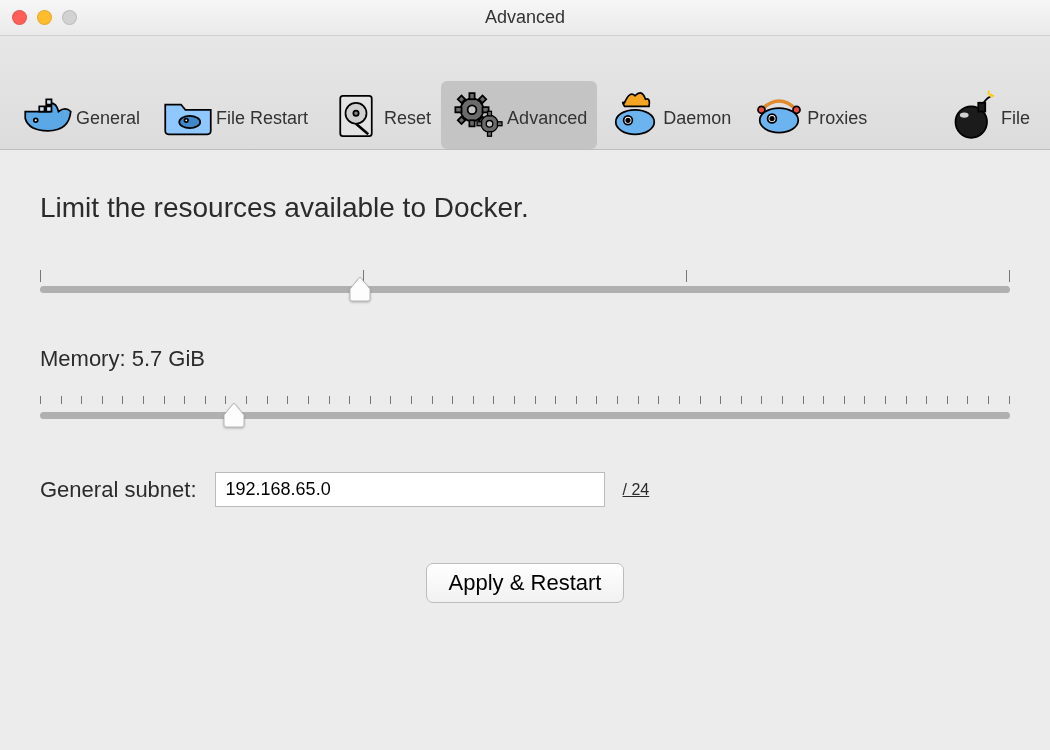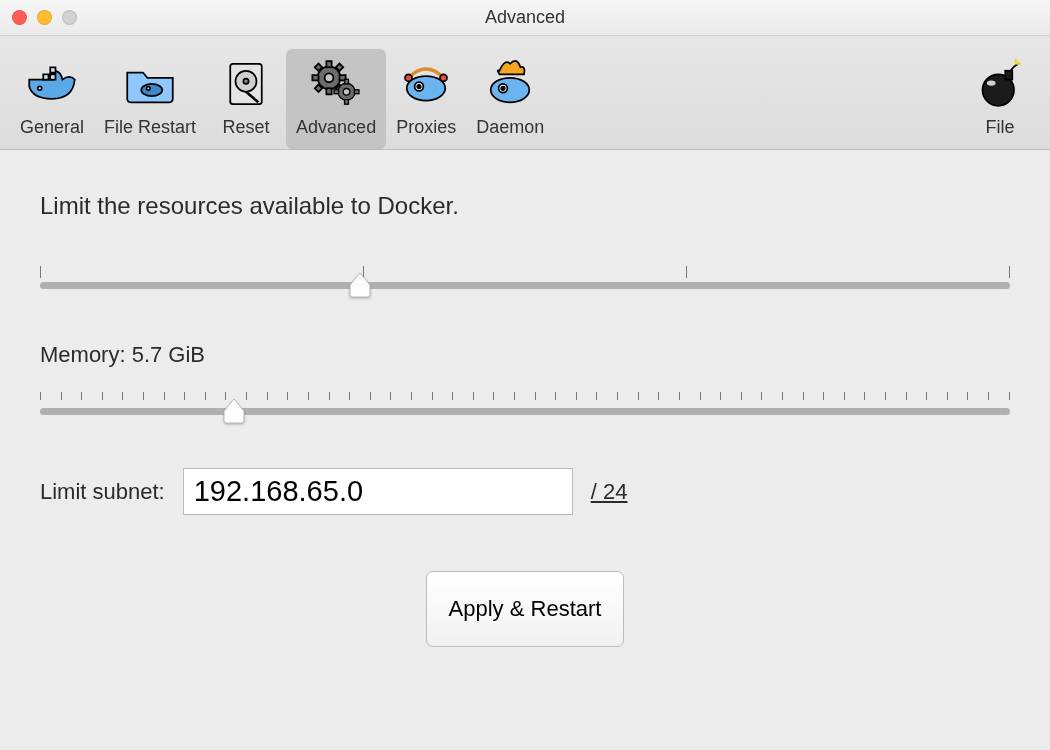--- a/index.html
+++ b/index.html
@@ -24,37 +24,37 @@
   
   .toolbar {
     display:flex; align-items:flex-end;
     background:linear-gradient(#e7e7e7,#dcdcdc);
     border-bottom:1px solid #bdbdbd;
     height:114px;
     padding:4px 10px 0 10px;
     gap:0;
   }
   .tool-item {
-    display:flex; flex-direction:column; align-items:center; justify-content:flex-end;
-    padding:6px 10px 11px 10px;
+    display:flex; flex-direction:row; align-items:center; justify-content:flex-end;
+    padding:6px 10px 0 10px;
     border-radius:6px;
     min-width:80px;
     cursor:default;
   }
   .tool-item.selected { background:#c4c4c4; }
   .tool-icon { width:56px; height:56px; display:flex; align-items:center; justify-content:center; margin-bottom:6px; }
   .tool-label { font-size:18px; color:#333; white-space:nowrap; }
   .toolbar-spacer { flex:1; }
 
   
   .content {
     padding:24px 40px;
     color:#2b2b2b;
   }
-  .heading { font-size:24px; margin:18px 0 36px 0; }
+  .heading { font-size:28px; margin:18px 0 36px 0; }
   .field-label { font-size:22px; margin-bottom:14px; }
   .slider-block { margin-bottom:46px; }
   .slider {
     position:relative; height:40px; margin-top:6px;
   }
   .slider-track {
     position:absolute; left:0; right:0; top:26px; height:7px;
     background:#b0b0b0; border-radius:4px;
   }
   .slider-ticks {
@@ -66,28 +66,28 @@
   }
   .slider-ticks.tall span { height:12px; }
   .slider-thumb {
     position:absolute; top:15px; width:24px; height:28px; margin-left:-12px;
   }
   .slider-thumb svg { width:100%; height:100%; filter:drop-shadow(0 1px 1px rgba(0,0,0,.25)); }
 
   .subnet-row { display:flex; align-items:center; gap:18px; margin-top:10px; }
   .subnet-label { font-size:22px; }
   .subnet-input {
-    font-size:29px; padding:6px 10px; width:390px;
+    font-size:18px; padding:6px 10px; width:390px;
     border:1px solid #bbb; background:#fff;
   }
-  .subnet-suffix { font-size:22px;text-decoration:underline; }
+  .subnet-suffix { font-size:16px;text-decoration:underline; }
 
   .apply-row { margin-top:56px; display:flex; justify-content:center; }
   .apply-btn {
-    font-size:22px; padding:24px 22px;
+    font-size:22px; padding:6px 22px;
     background:linear-gradient(#ffffff,#f1f1f1);
     border:1px solid #bcbcbc; border-radius:7px;
   }
 </style>
 </head>
 <body>
 
 <div class="titlebar">
   <div class="traffic-lights">
     <div class="tl red"></div>
@@ -168,44 +168,44 @@
         </g>
       </svg>
     </div>
     <div class="tool-label">Advanced</div>
   </div>
 
   <div class="tool-item">
     <div class="tool-icon">
       <svg viewBox="0 0 64 64">
         <g stroke="#000" stroke-width="2">
+          <path d="M20 18 q6 -14 12 -8 q8 -8 12 4 q6 -2 4 8 h-28 q-4 -6 0 -4z" fill="#f4a522"></path>
+          <ellipse cx="32" cy="40" rx="22" ry="14" fill="#6cb4ef"></ellipse>
+          <circle cx="24" cy="38" r="5" fill="#fff"></circle>
+            <circle cx="24" cy="38" r="2" fill="#000"></circle>
+        </g>
+      </svg>
+    </div>
+    <div class="tool-label">Daemon</div>
+  </div>
+
+  <div class="tool-item">
+    <div class="tool-icon">
+      <svg viewBox="0 0 64 64">
+        <g stroke="#000" stroke-width="2">
           <ellipse cx="32" cy="38" rx="22" ry="14" fill="#6cb4ef"></ellipse>
           <circle cx="24" cy="36" r="5" fill="#fff"></circle>
             <circle cx="24" cy="36" r="2" fill="#000"></circle>
           <path d="M12 26 q20 -20 40 0" fill="none" stroke="#e08a2e" stroke-width="4"></path>
           <circle cx="12" cy="26" r="4" fill="#e84c3d"></circle>
             <circle cx="52" cy="26" r="4" fill="#e84c3d"></circle>
         </g>
       </svg>
     </div>
     <div class="tool-label">Proxies</div>
-  </div>
-
-  <div class="tool-item">
-    <div class="tool-icon">
-      <svg viewBox="0 0 64 64">
-        <g stroke="#000" stroke-width="2">
-          <path d="M20 18 q6 -14 12 -8 q8 -8 12 4 q6 -2 4 8 h-28 q-4 -6 0 -4z" fill="#f4a522"></path>
-          <ellipse cx="32" cy="40" rx="22" ry="14" fill="#6cb4ef"></ellipse>
-          <circle cx="24" cy="38" r="5" fill="#fff"></circle>
-            <circle cx="24" cy="38" r="2" fill="#000"></circle>
-        </g>
-      </svg>
-    </div>
-    <div class="tool-label">Daemon</div>
   </div>
 
 
   <div class="toolbar-spacer"></div>
 
   <div class="tool-item">
     <div class="tool-icon">
       <svg viewBox="0 0 64 64">
         <g stroke="#000" stroke-width="2">
           <circle cx="30" cy="40" r="18" fill="#1b1b1b"></circle>
@@ -299,21 +299,21 @@
       <div class="slider-track"></div>
       <div class="slider-thumb" id="mem-thumb" style="left: 20%;">
         <svg viewBox="0 0 24 28">
             <path d="M12 2 L22 14 V24 Q22 26 20 26 H4 Q2 26 2 24 V14 Z" fill="#fdfdfd" stroke="#b7b7b7"></path>
           </svg>
       </div>
     </div>
   </div>
 
   <div class="subnet-row">
-    <div class="subnet-label">Limit subnet:</div>
+    <div class="subnet-label">General subnet:</div>
     <input class="subnet-input" type="text" value="192.168.65.0" style="">
     <div class="subnet-suffix">/ 24</div>
   </div>
 
   <div class="apply-row">
     <button class="apply-btn">Apply &amp; Restart</button>
   </div>
 
 </div>
 

